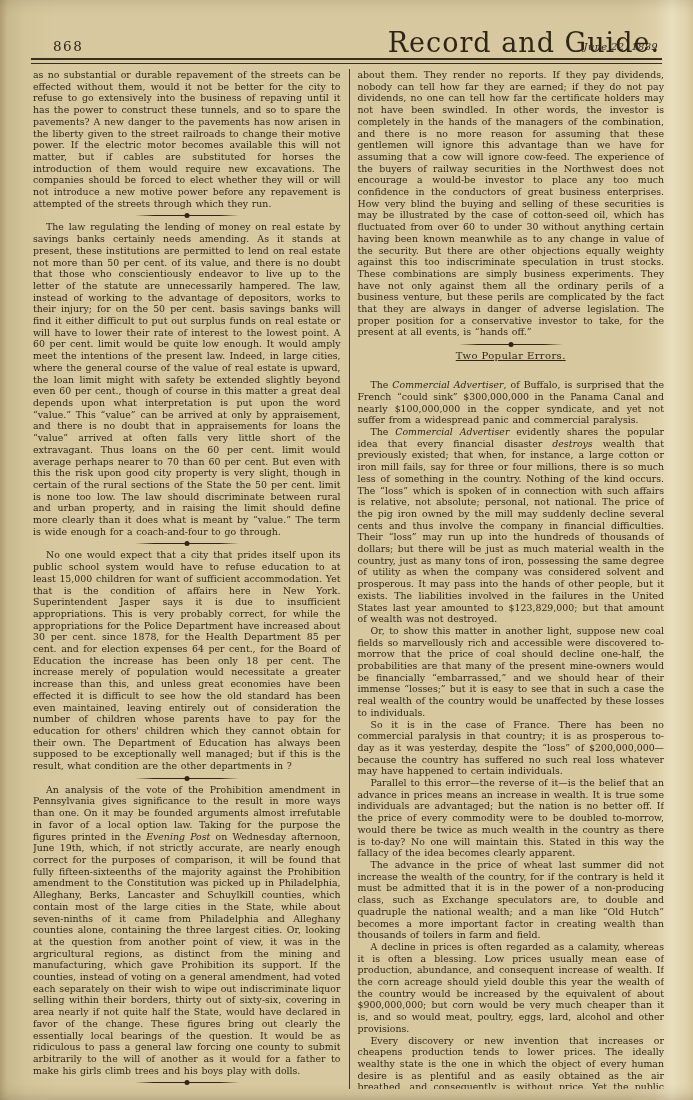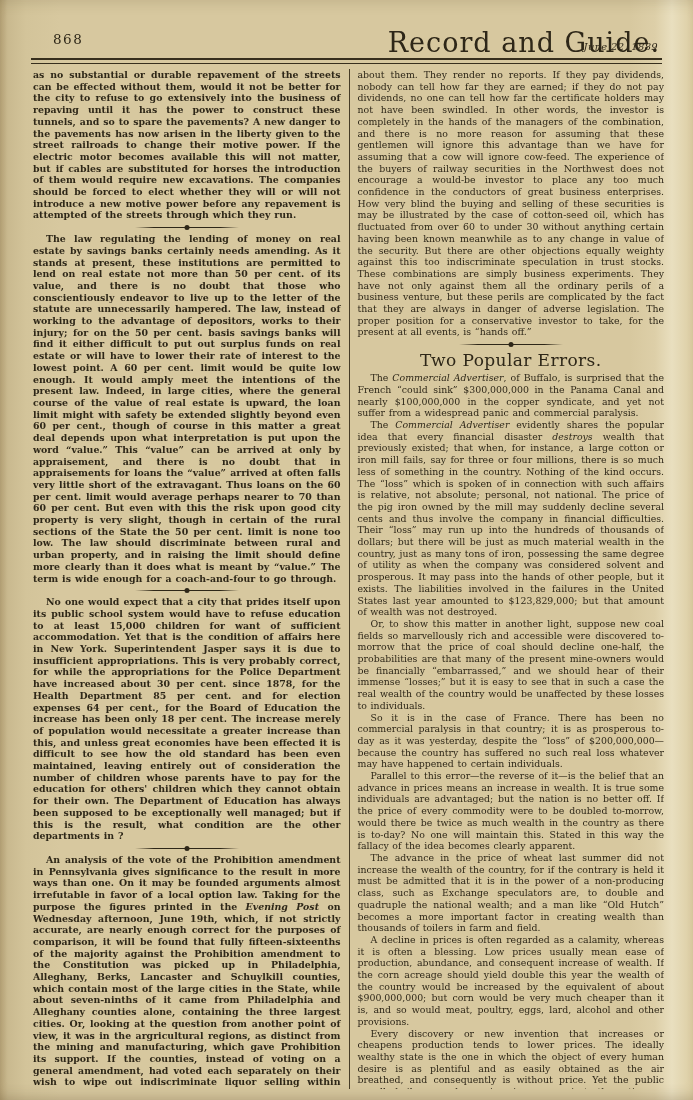--- a/index.html
+++ b/index.html
@@ -13,58 +13,58 @@
   .page{
     position:absolute;inset:0;
     background:linear-gradient(90deg,
       #b6a377 0px, #c9b98f 8px, #d3c49a 26px,
       #d7c89f 60px, #d7c89f 630px,
       #ddcfa8 655px, #e9dfbf 672px, #dccda3 693px);
     box-shadow: inset 0 -10px 14px -8px rgba(90,70,40,0.30),
                 inset 0 12px 14px -10px rgba(90,70,40,0.18);
   }
   .masthead{position:relative;height:40px;margin:15px 33px 0 33px;}
-  .page-num{position:absolute;left:20px;bottom:8px;font-size:13.5px;letter-spacing:1.5px;}
+  .page-num{position:absolute;left:20px;bottom:1px;font-size:13.5px;letter-spacing:1.5px;}
   .title{
     position:absolute;left:0;right:0;bottom:-3px;margin:0;
     text-align:right;font-size:27px;font-weight:normal;letter-spacing:1px;
   }
   .date{position:absolute;right:2px;bottom:3px;font-size:10px;letter-spacing:0.3px;font-style:italic;}
   .rule-double{
     margin:3px 31px 0 31px;height:3px;
     border-top:2.5px solid #372f1d;
     border-bottom:1px solid #372f1d;
   }
   .columns{
     display:flex;
     margin:5px 29px 0 33px;
     height:1020px;overflow:hidden;
   }
   .col{width:50%;box-sizing:border-box;}
-  .col-left{padding-right:8px;font-weight:bold;}
+  .col-left{padding-right:8px;}
   .col-right{border-left:1px solid #463c26;padding-left:8px;}
   .para{
     margin:0;
     font-size:9.4px;line-height:11.7px;
     text-align:justify;text-indent:13px;
     word-spacing:0.7px;
   }
   .para.no-indent{text-indent:0;}
   .divider{
     position:relative;width:104px;height:1px;
     background:linear-gradient(90deg,rgba(46,39,24,0) 0,#2e2718 18%,#2e2718 82%,rgba(46,39,24,0) 100%);
     margin:6px auto 5px;
   }
   .divider::after{
     content:'';position:absolute;left:50%;top:-2px;width:5px;height:5px;
     border-radius:50%;background:#2e2718;transform:translateX(-50%);
   }
   .article-heading{
-    font-size:17px;font-weight:normal;text-align:center;
-    margin:3px 0 2px;letter-spacing:0.4px;
+    font-size:10px;font-weight:normal;text-align:center;
+    margin:3px 0 18px;letter-spacing:0.4px;text-decoration:underline;
   }
 </style>
 </head>
 <body>
 
 <main class="page">
   <header class="masthead">
     <span class="page-num">868</span>
     <h1 class="title">Record and Guide.</h1>
     <span class="date">June 22, 1889</span>

